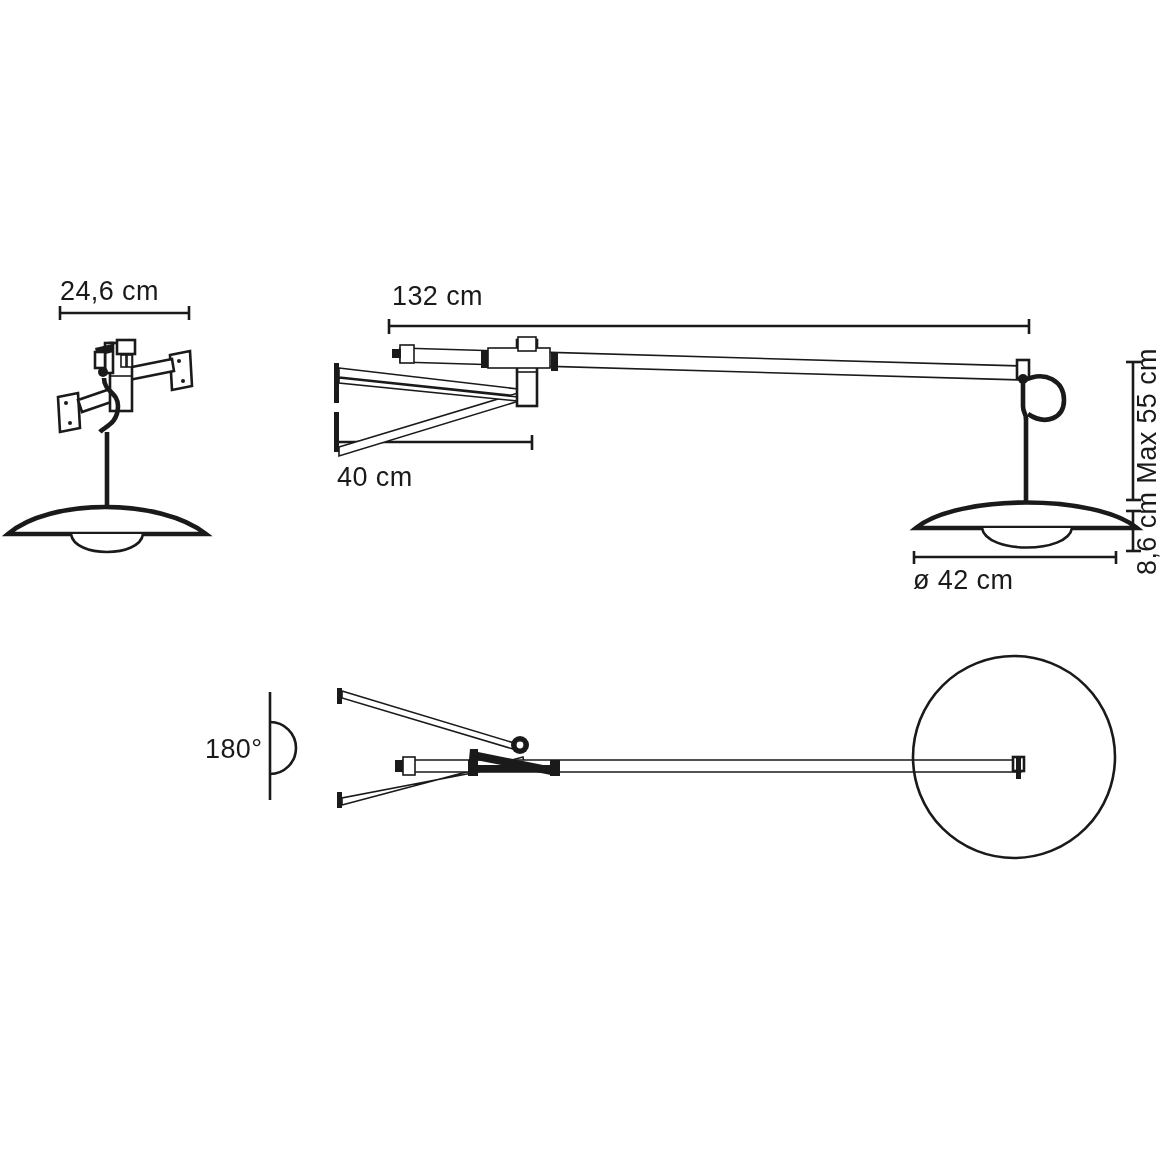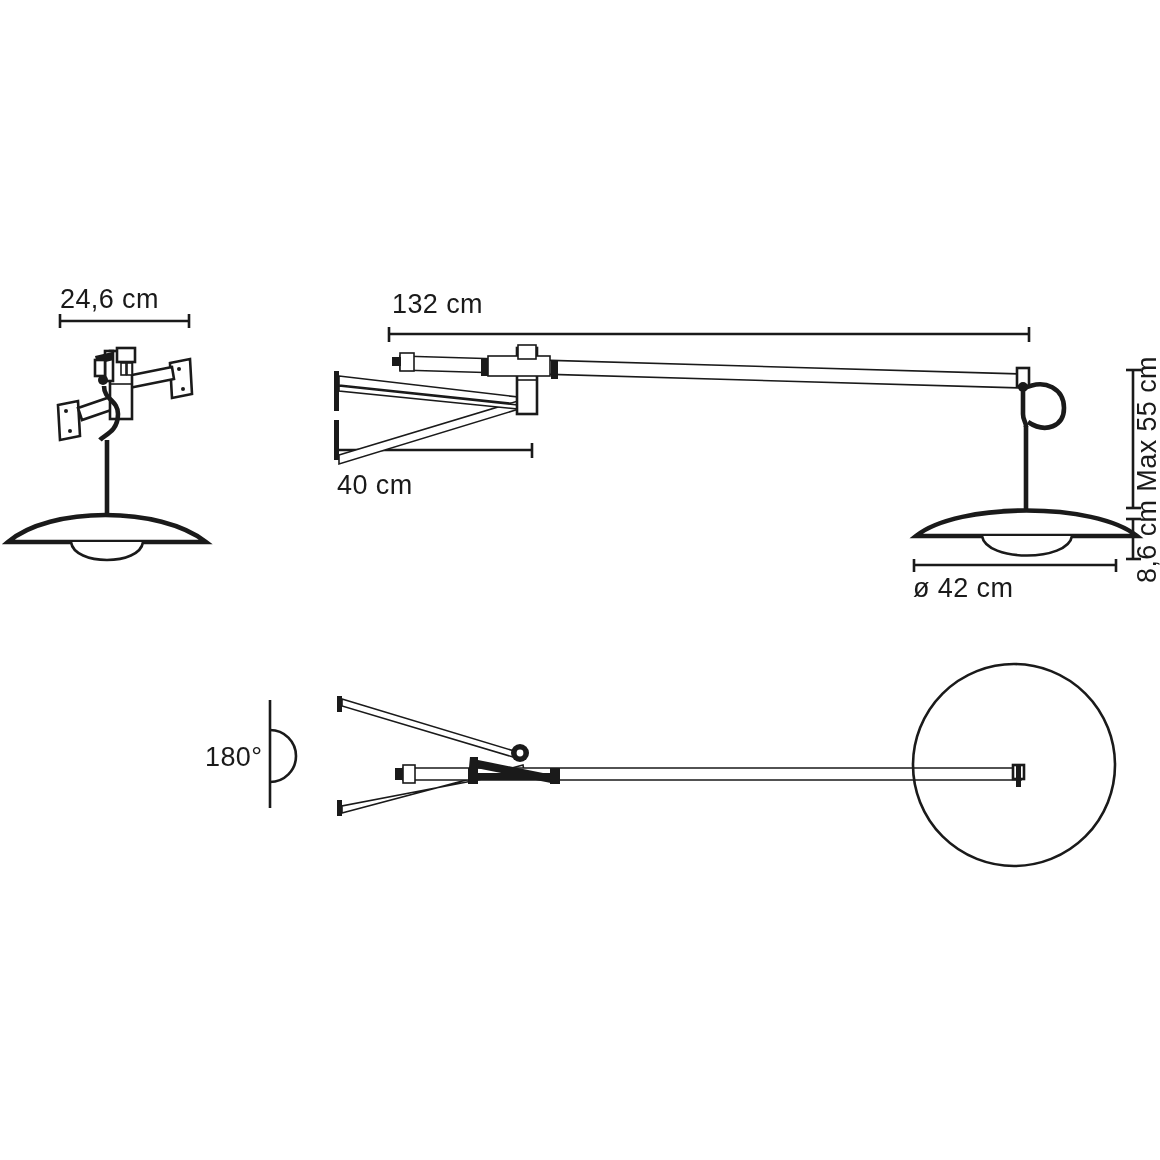--- a/index.html
+++ b/index.html
@@ -12,21 +12,21 @@
     width: 1160px;
     height: 1160px;
     font-family: "Liberation Sans", sans-serif;
     color: #1a1a1a;
     overflow: hidden;
     position: relative;
   }
   #drawing-root {
     position: absolute;
     left: 0;
-    top: 8px;
+    top: 0;
     width: 1160px;
     height: 860px;
   }
   svg.sheet {
     display: block;
     width: 1160px;
     height: 1160px;
   }
   text.dim-label {
     font-family: "Liberation Sans", sans-serif;

